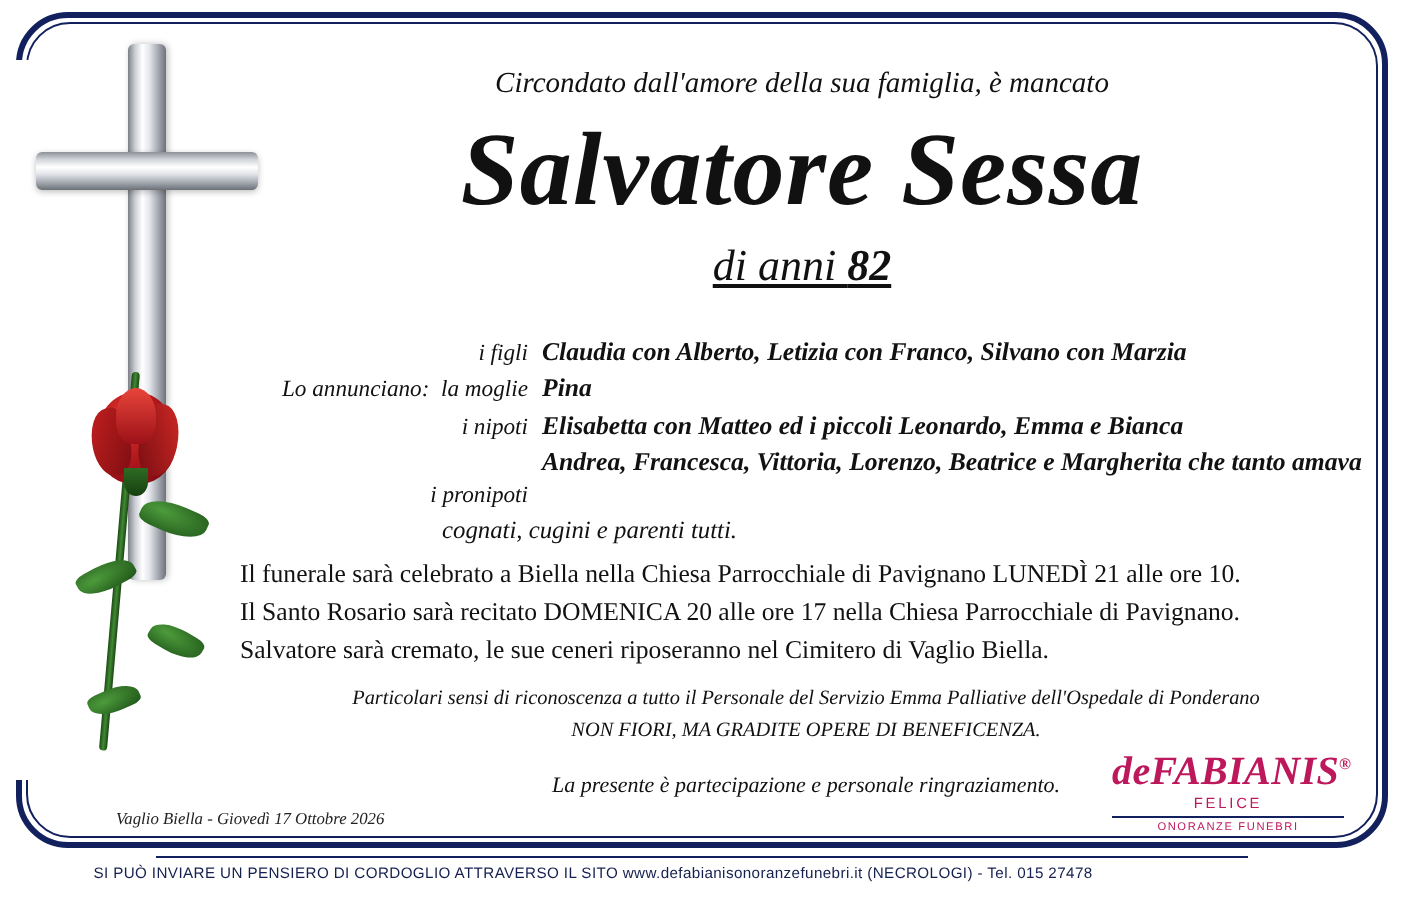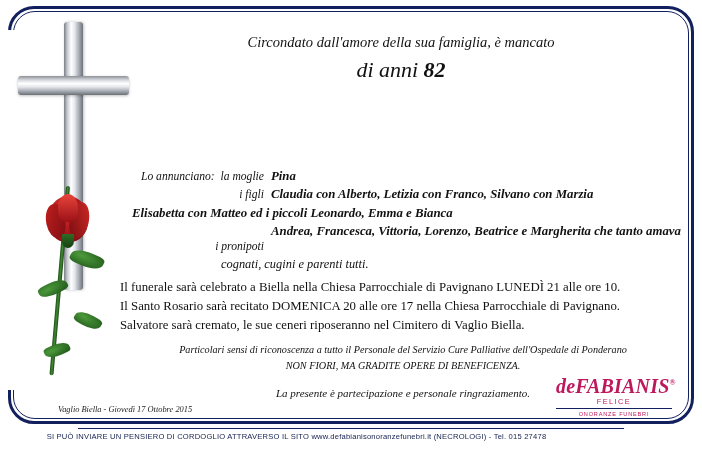--- a/index.html
+++ b/index.html
@@ -171,20 +171,21 @@
     font-weight: bold;
     font-size: 52px;
     letter-spacing: 0.5px;
     margin: 8px 0 0 0;
     line-height: 1.05;
   }
   .age-line {
     font-style: italic;
     font-size: 22px;
     margin: 6px 0 0 0;
+    text-decoration: underline;
   }
   .age-line .age-number { font-weight: bold; }
 
   
   .announce {
     position: absolute;
     left: 132px;
     top: 168px;
     width: 556px;
     font-size: 12.6px;
@@ -343,58 +344,60 @@
       <div class="petal-back"></div>
       <div class="petal-l"></div>
       <div class="petal-r"></div>
       <div class="petal-core"></div>
       <div class="sepal"></div>
     </div>
   </div>
 
   <div class="content">
     <p class="kicker">Circondato dall'amore della sua famiglia, è mancato</p>
+    <h1 class="deceased-name">Salvatore Sessa</h1>
     <p class="age-line"><span>di anni </span><span class="age-number">82</span></p>
   </div>
 
   <div class="announce">
+    <div class="announce-row row-indent-1">
+      <span class="rel">i figli</span>
+      <span class="names"><b>Claudia con Alberto, Letizia con Franco, Silvano con Marzia</b></span>
+    </div>
     <div class="announce-row">
       <span class="rel lead"><span>Lo annunciano:</span> &nbsp;<span>la moglie</span></span>
       <span class="names"><b>Pina</b></span>
     </div>
     <div class="announce-row row-indent-1">
-      <span class="rel">i figli</span>
-      <span class="names"><b>Claudia con Alberto, Letizia con Franco, Silvano con Marzia</b></span>
-    </div>
-    <div class="announce-row row-indent-1">
+      <span class="rel">i nipoti</span>
       <span class="names"><b>Elisabetta con Matteo ed i piccoli Leonardo, Emma e Bianca</b></span>
     </div>
     <div class="announce-row row-indent-1">
       <span class="rel"></span>
       <span class="names"><b>Andrea, Francesca, Vittoria, Lorenzo, Beatrice e Margherita che tanto amava</b></span>
     </div>
     <div class="announce-row row-indent-1">
       <span class="rel">i pronipoti</span>
     </div>
     <div class="closing-line">cognati, cugini e parenti tutti.</div>
   </div>
 
   <div class="details">
     <div>Il funerale sarà celebrato a Biella nella Chiesa Parrocchiale di Pavignano LUNEDÌ 21 alle ore 10.</div>
     <div>Il Santo Rosario sarà recitato DOMENICA 20 alle ore 17 nella Chiesa Parrocchiale di Pavignano.</div>
     <div>Salvatore sarà cremato, le sue ceneri riposeranno nel Cimitero di Vaglio Biella.</div>
   </div>
 
   <div class="thanks">
-    <div>Particolari sensi di riconoscenza a tutto il Personale del Servizio Cure Palliative dell'Ospedale di Ponderano</div>
+    <div>Particolari sensi di riconoscenza a tutto il Personale del Servizio Emma Palliative dell'Ospedale di Ponderano</div>
     <div>NON FIORI, MA GRADITE OPERE DI BENEFICENZA.</div>
     <div class="spaced">La presente è partecipazione e personale ringraziamento.</div>
   </div>
 
-  <div class="placedate">Vaglio Biella - Giovedì 17 Ottobre 2015</div>
+  <div class="placedate">Vaglio Biella - Giovedì 17 Ottobre 2026</div>
 
   <div class="logo">
     <div class="logo-main"><span>deFABIANIS</span><sup>®</sup></div>
     <div class="logo-sub">FELICE</div>
     <div class="logo-rule"></div>
     <div class="logo-sub2">ONORANZE FUNEBRI</div>
   </div>
 
   <div class="footer-rule"></div>
   <div class="footer">SI PUÒ INVIARE UN PENSIERO DI CORDOGLIO ATTRAVERSO IL SITO www.defabianisonoranzefunebri.it (NECROLOGI) - Tel. 015 27478</div>

